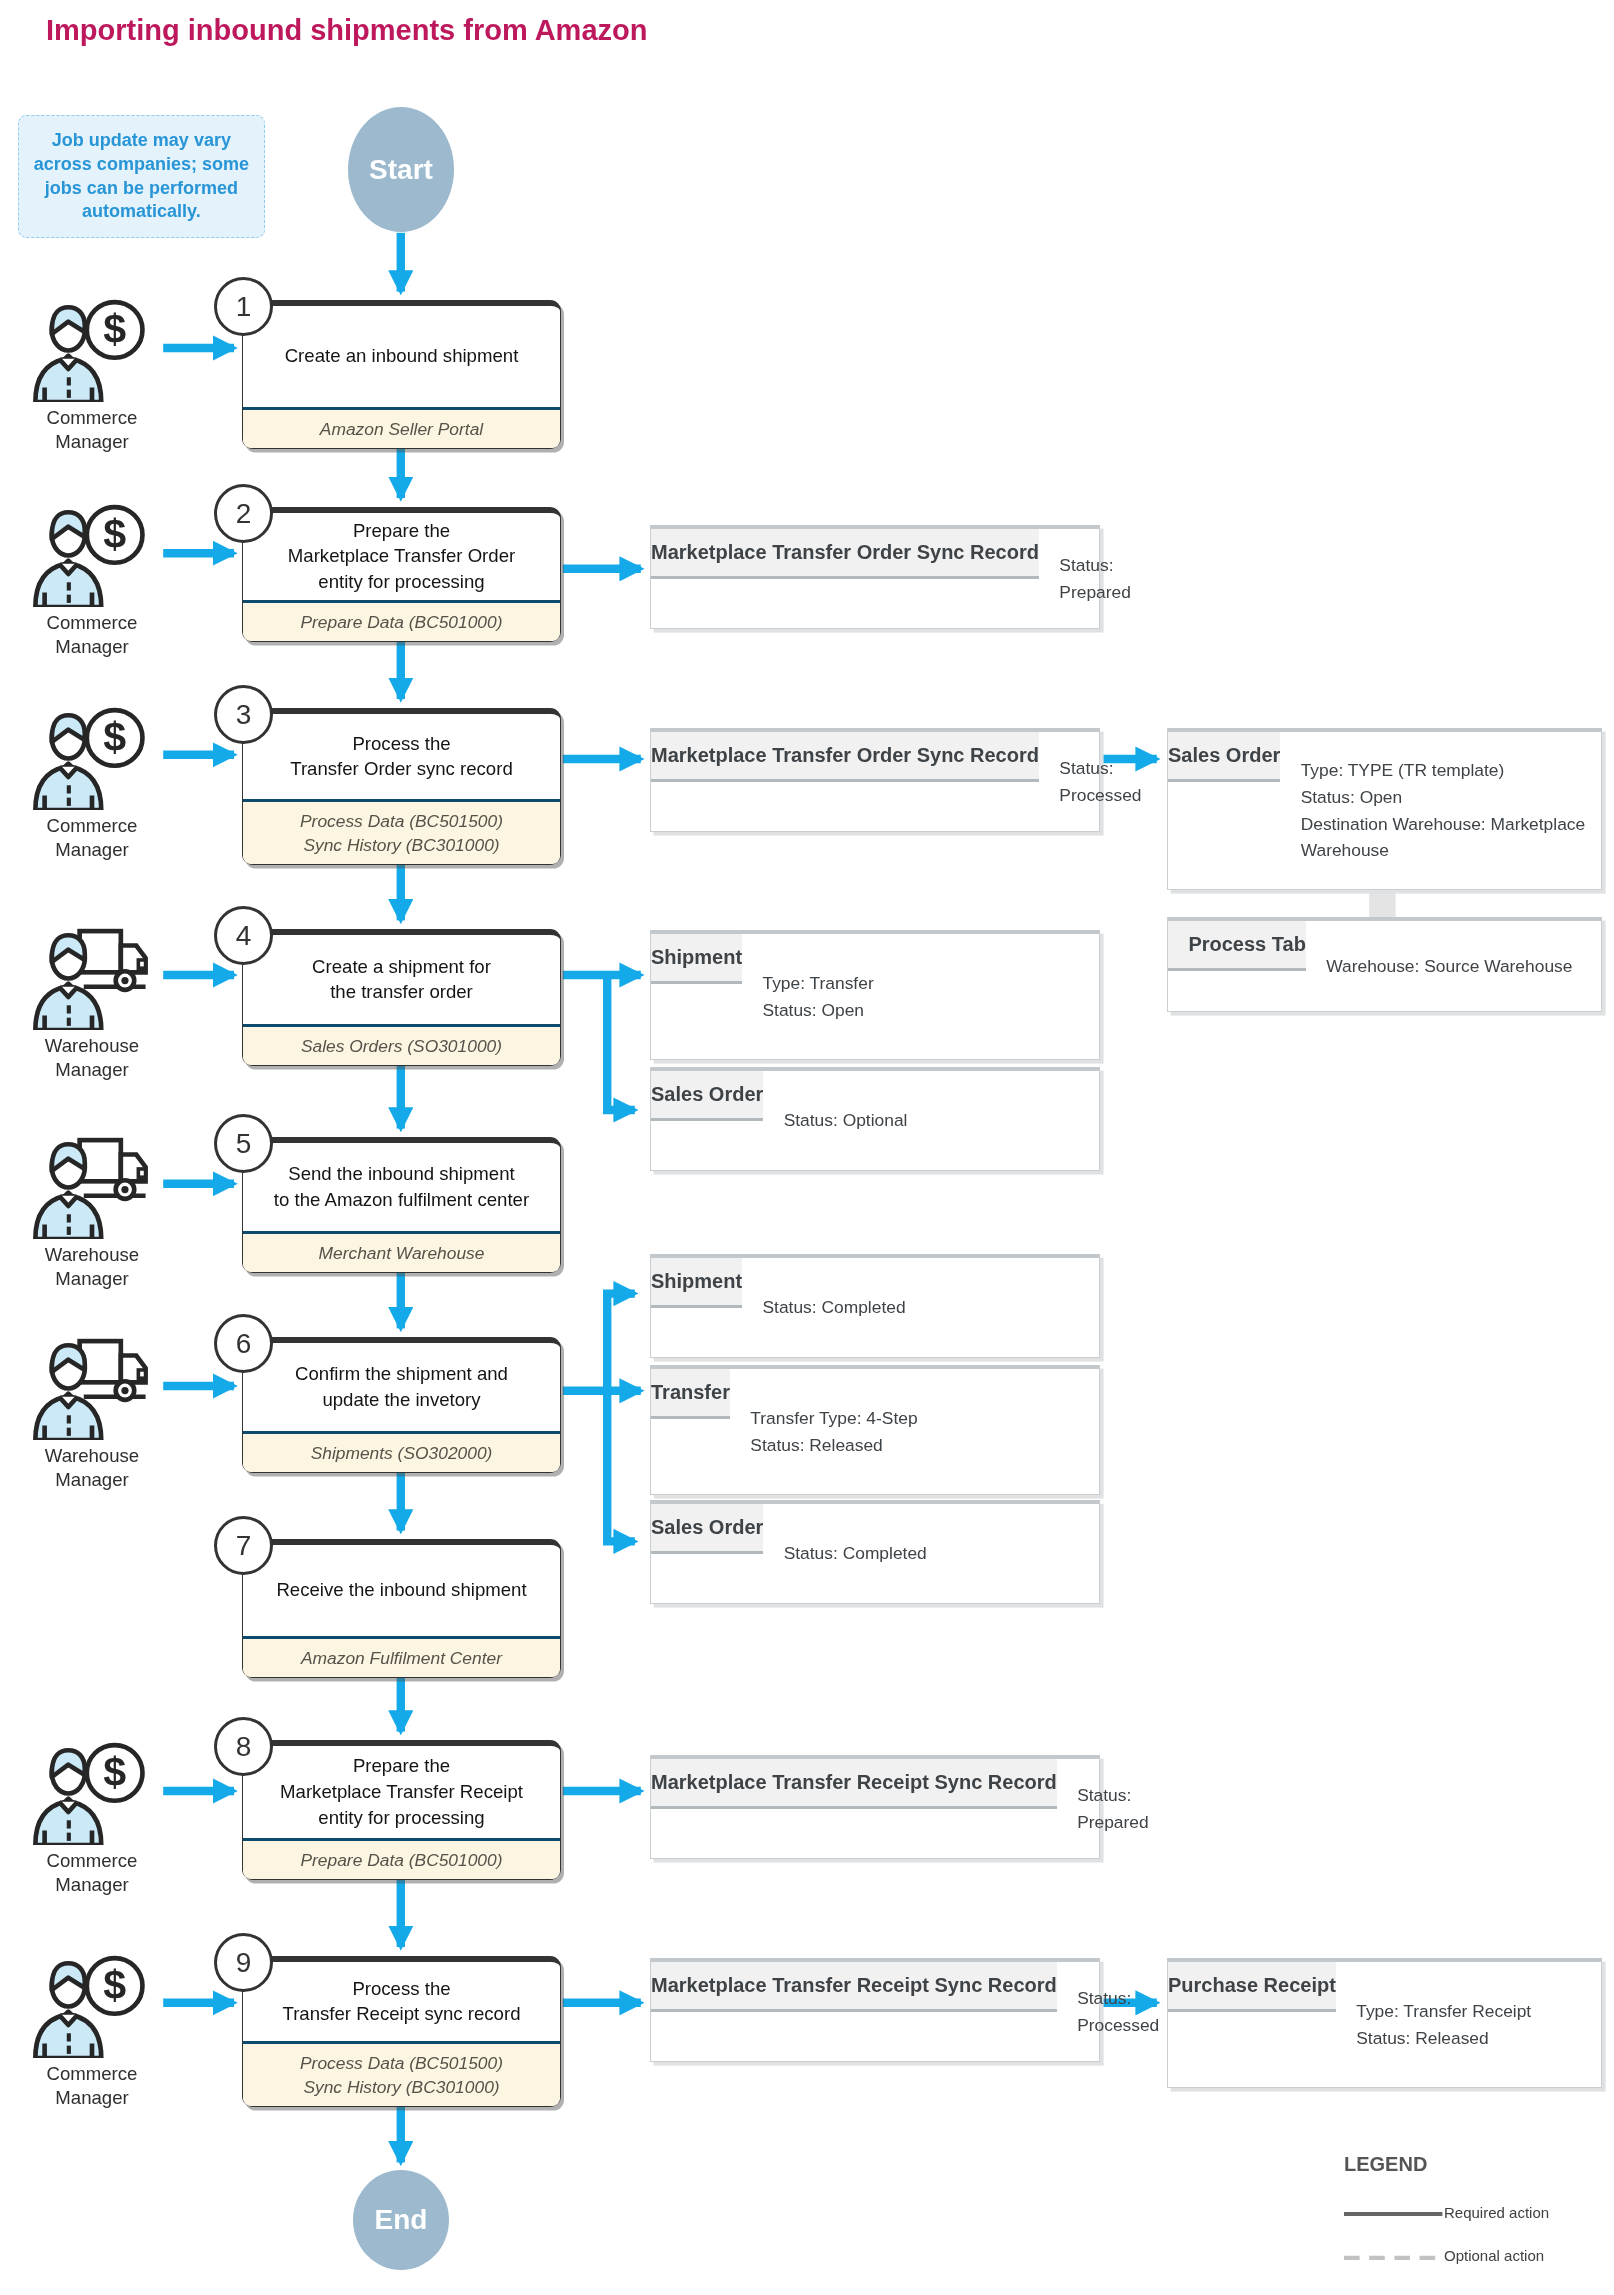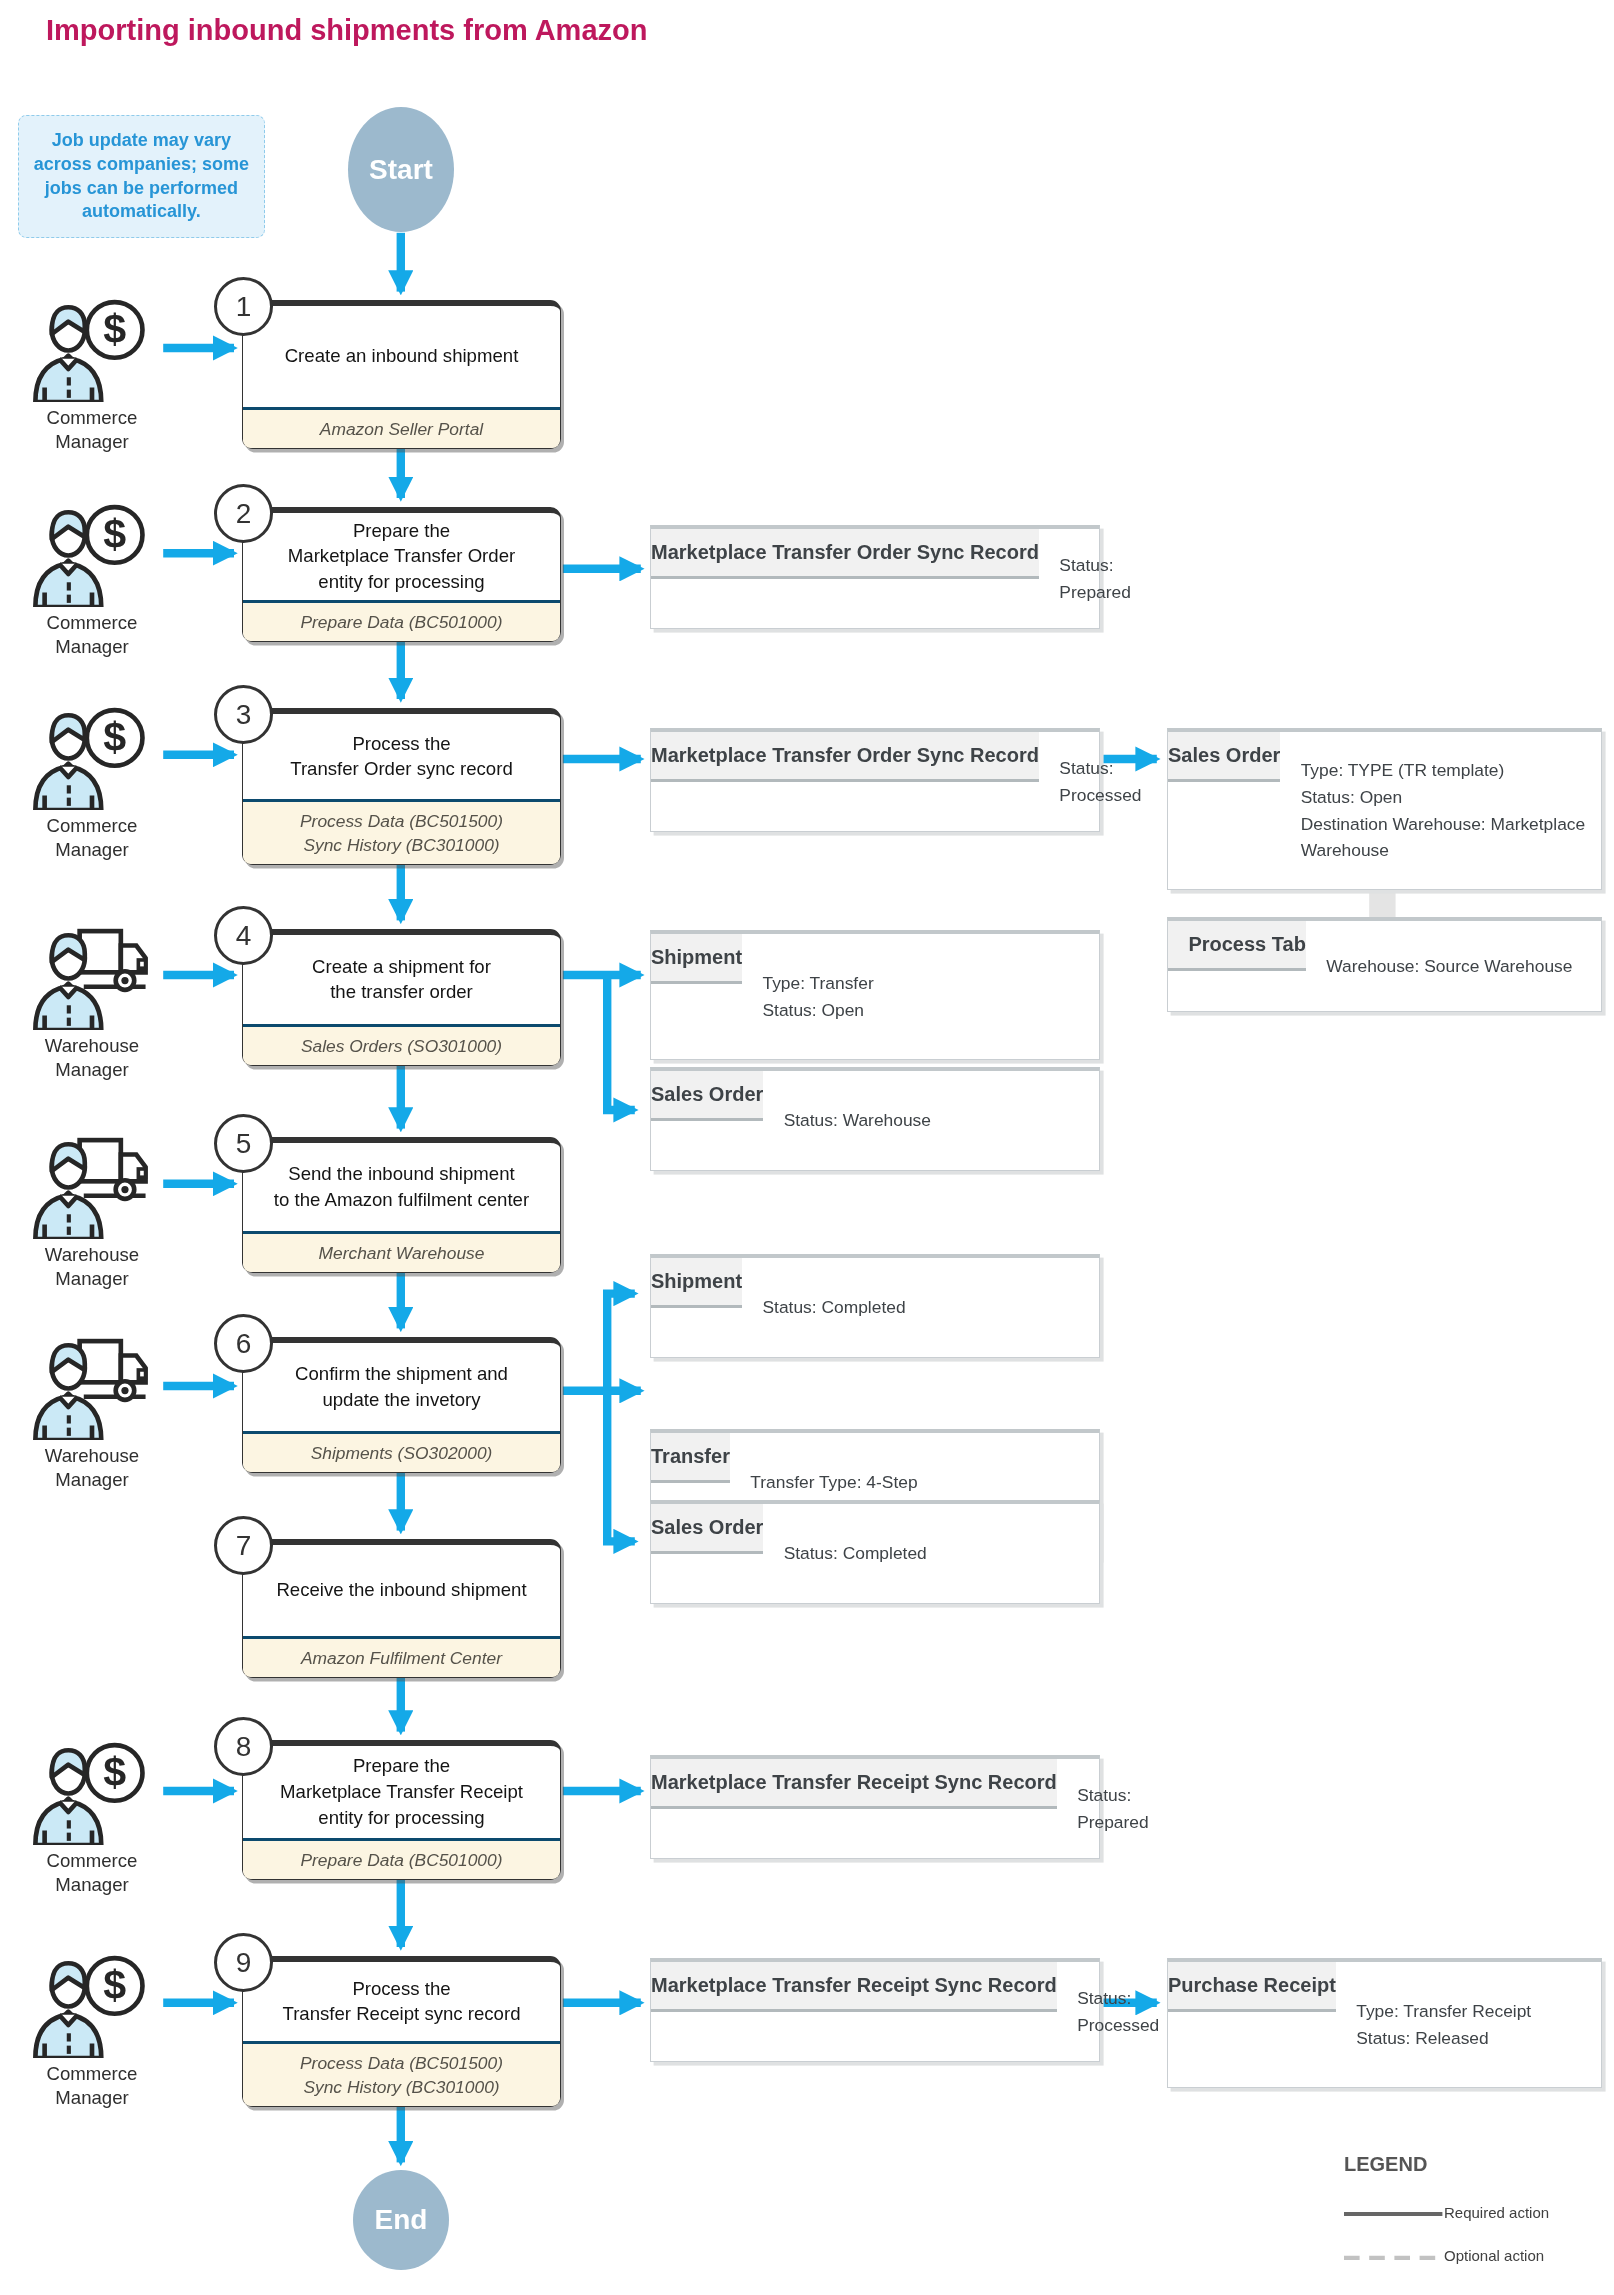--- a/index.html
+++ b/index.html
@@ -273,27 +273,27 @@
     <div class="record-header left">Process Tab</div>
     <div class="record-body">Warehouse: Source Warehouse</div>
   </div>
   <div class="record" style="left:650px;top:930px;width:448px;height:125px">
     <div class="record-header">Shipment</div>
     <div class="record-body">Type: Transfer
 Status: Open</div>
   </div>
   <div class="record" style="left:650px;top:1067px;width:448px;height:99px">
     <div class="record-header">Sales Order</div>
-    <div class="record-body">Status: Warehouse</div>
+    <div class="record-body">Status: Optional</div>
   </div>
   <div class="record" style="left:650px;top:1254px;width:448px;height:99px">
     <div class="record-header">Shipment</div>
     <div class="record-body">Status: Completed</div>
   </div>
-  <div class="record" style="left:650px;top:1429px;width:448px;height:125px">
+  <div class="record" style="left:650px;top:1365px;width:448px;height:125px">
     <div class="record-header">Transfer</div>
     <div class="record-body">Transfer Type: 4-Step
 Status: Released</div>
   </div>
   <div class="record" style="left:650px;top:1500px;width:448px;height:99px">
     <div class="record-header">Sales Order</div>
     <div class="record-body">Status: Completed</div>
   </div>
   <div class="record" style="left:650px;top:1755px;width:448px;height:99px">
     <div class="record-header">Marketplace Transfer Receipt Sync Record</div>

